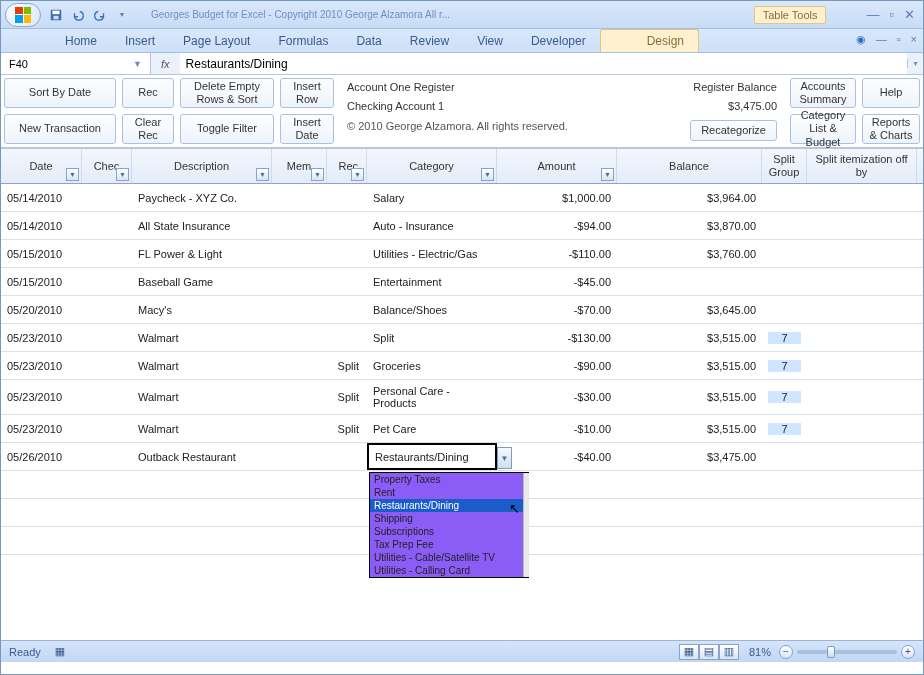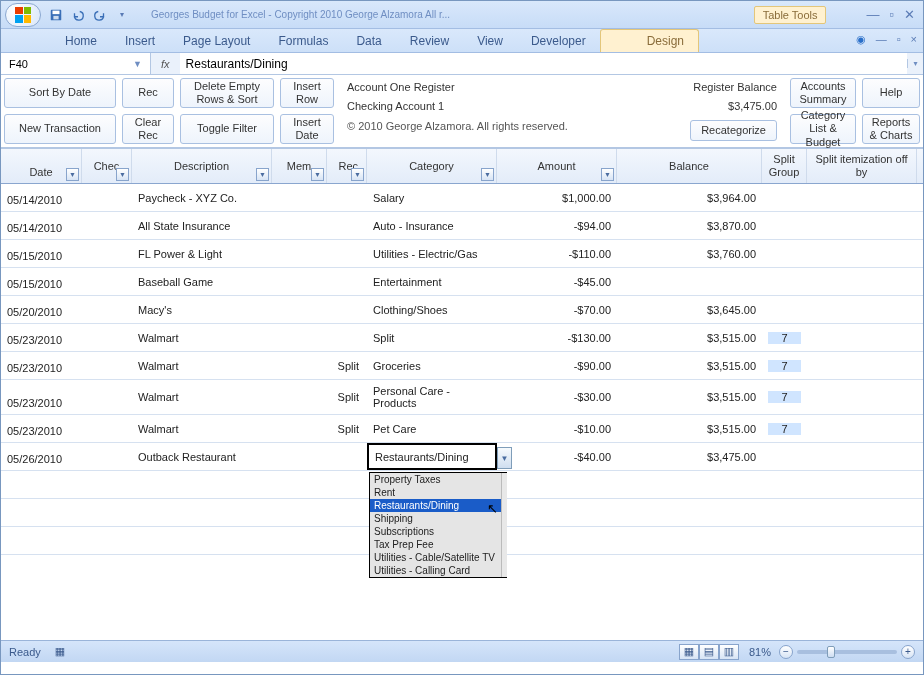--- a/index.html
+++ b/index.html
@@ -116,21 +116,21 @@
 
 
 .grid { background:#fff; }
 .grid-row { display:flex; border-bottom:1px solid #d6e1f0; min-height:28px; align-items:stretch;}
 .cell { padding:5px 6px; font-size:11px; color:#222; border-right:0px solid #f0f0f0; display:flex; align-items:center;}
 .cell.num { justify-content:flex-end;}
 .cell.center { justify-content:center;}
 .split-badge { background:#d0e5ff; width:100%; text-align:center; }
 
 
-.c-date   { width:81px;align-items:flex-end;}
+.c-date   { width:81px;}
 .c-check  { width:50px;}
 .c-desc   { width:140px;}
 .c-memo   { width:55px;}
 .c-rec    { width:40px; justify-content:flex-end; padding-right:8px;}
 .c-cat    { width:130px;}
 .c-amt    { width:120px;}
 .c-bal    { width:145px;}
 .c-sg     { width:45px;}
 .c-si     { width:110px;}
 
@@ -142,23 +142,23 @@
 .cell-dd-btn {
   position:absolute; right:-17px; top:2px;
   width:15px; height:22px; border:1px solid #7f9db9;
   background:linear-gradient(#f6fafd,#cfdef0);
   display:flex; align-items:center; justify-content:center;
   font-size:8px; color:#4a6ca0; z-index:5;
 }
 .dropdown {
   position:absolute;
   top:27px; left:0;
-  width:138px;
+  width:160px;
   border:1px solid #000;
-  background:#e5e5e5;
+  background:#8b5cf6;
   z-index:10;
   font-size:10px;
 }
 .dropdown .opt { padding:1px 4px; white-space:nowrap; overflow:hidden;}
 .dropdown .opt.sel { background:#1a5cc8; color:#fff;}
 .dropdown .cursor { position:absolute; right:8px; top:28px; font-size:13px; color:#000;}
 .dropdown .scroll { position:absolute; right:-1px; top:0; width:6px; height:100%; background:#e8e8e8; border-left:1px solid #bbb;}
 
 
 .status-bar {
@@ -383,21 +383,21 @@
       <div class="cell c-amt num">-$45.00</div>
       <div class="cell c-sg center"></div>
       <div class="cell c-si"></div>
     </div>
     <div class="grid-row">
       <div class="cell c-date">05/20/2010</div>
       <div class="cell c-check"></div>
       <div class="cell c-desc">Macy's</div>
       <div class="cell c-memo"></div>
       <div class="cell c-rec"></div>
-      <div class="cell c-cat">Clothing/Shoes</div>
+      <div class="cell c-cat">Balance/Shoes</div>
       <div class="cell c-amt num">-$70.00</div>
       <div class="cell c-bal num">$3,645.00</div>
       <div class="cell c-sg center"></div>
       <div class="cell c-si"></div>
     </div>
     <div class="grid-row">
       <div class="cell c-date">05/23/2010</div>
       <div class="cell c-check"></div>
       <div class="cell c-desc">Walmart</div>
       <div class="cell c-memo"></div>

